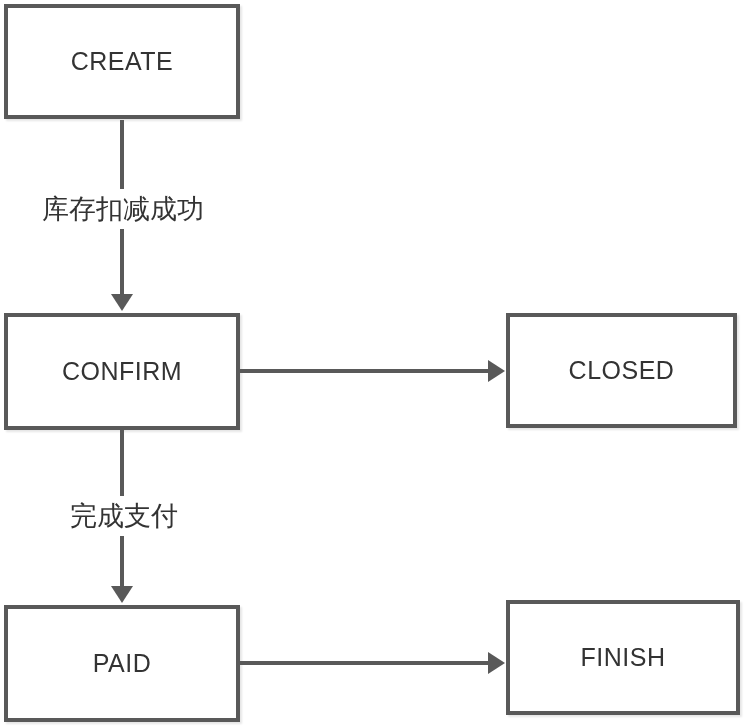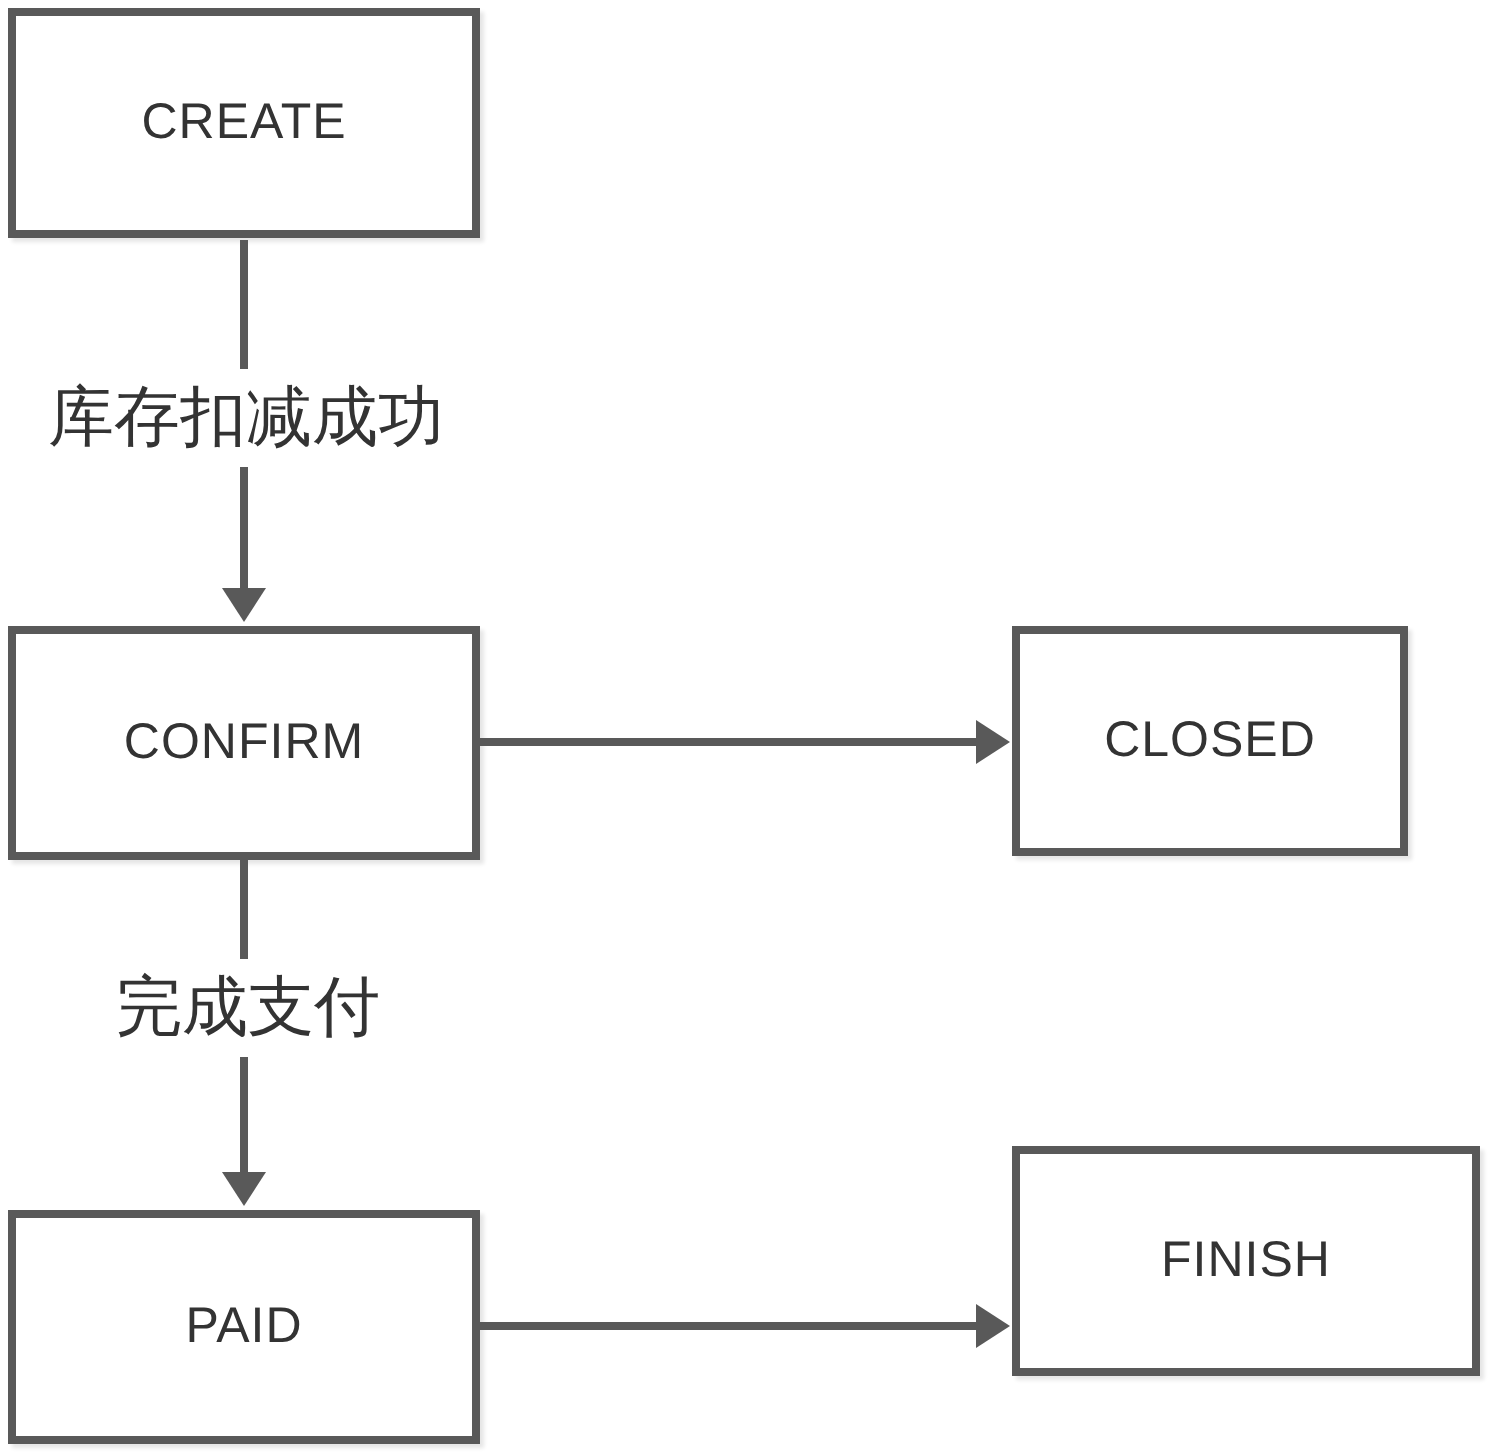--- a/index.html
+++ b/index.html
@@ -27,23 +27,23 @@
     display: flex;
     align-items: center;
     justify-content: center;
     color: var(--text);
     font-size: 25px;
     letter-spacing: 0.5px;
     box-shadow: 2px 2px 2px rgba(0,0,0,0.10);
   }
   #node-create  { left: 4px;   top: 4px;   width: 236px; height: 115px; }
   #node-confirm { left: 4px;   top: 313px; width: 236px; height: 117px; }
-  #node-closed  { left: 506px; top: 313px; width: 198px; height: 115px; }
+  #node-closed  { left: 506px; top: 313px; width: 231px; height: 115px; }
   #node-paid    { left: 4px;   top: 605px; width: 236px; height: 117px; }
-  #node-finish  { left: 506px; top: 573px; width: 234px; height: 115px; }
+  #node-finish  { left: 506px; top: 600px; width: 234px; height: 115px; }
 
   
   .line { position: absolute; background: var(--stroke); }
   #line-create-confirm { left: 120px; top: 120px; width: 4px; height: 176px; }
   #line-confirm-paid   { left: 120px; top: 430px; width: 4px; height: 158px; }
   #line-confirm-closed { left: 240px; top: 369px; width: 249px; height: 4px; }
   #line-paid-finish    { left: 240px; top: 661px; width: 249px; height: 4px; }
 
   
   .arrow-down {
@@ -62,27 +62,27 @@
   #arrow-confirm-paid   { left: 111px; top: 586px; }
   #arrow-confirm-closed { left: 488px; top: 360px; }
   #arrow-paid-finish    { left: 488px; top: 652px; }
 
   
   .edge-label {
     position: absolute;
     transform: translate(-50%, -50%);
     background: var(--bg);
     color: var(--text);
-    font-size: 33px;
+    font-size: 27px;
     padding: 2px 6px;
     white-space: nowrap;
   }
   #label-create-confirm { left: 123px; top: 209px; }
   #label-confirm-closed { left: 356px; top: 371px; }
-  #label-confirm-paid   { left: 124px; top: 504px; }
+  #label-confirm-paid   { left: 124px; top: 516px; }
   #label-paid-finish    { left: 352px; top: 663px; }
 </style>
 </head>
 <body>
 
 <div class="canvas">
 
   <div class="node" id="node-confirm">
     <span>CONFIRM</span>
   </div>

